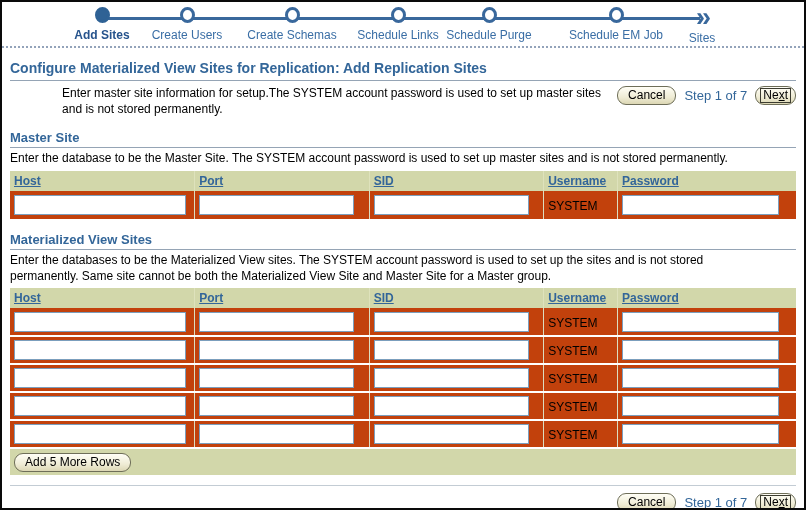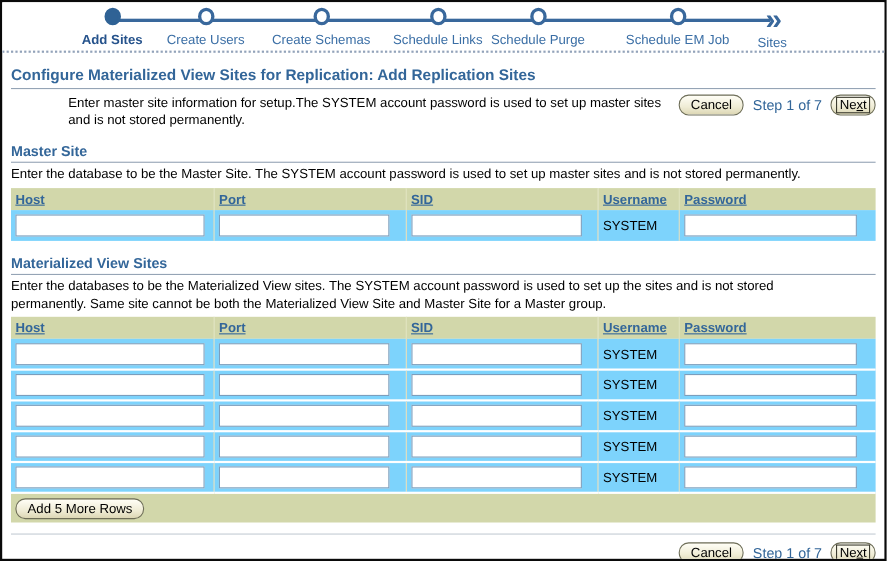--- a/index.html
+++ b/index.html
@@ -58,21 +58,21 @@
   }
   .section-desc { font-size: 12px; line-height: 1.3; margin: 3px 0 4px 0; max-width: 760px; }
 
   table.site-table { width: 100%; border-collapse: collapse; table-layout: fixed; }
   .site-table th {
     background: #d2d7aa; color: #336699; font-size: 12px; font-weight: bold;
     text-align: left; padding: 3px 4px; border-right: 1px solid #dee2bc; text-decoration: underline;
   }
   .site-table th:last-child { border-right: none; }
   .site-table td {
-    background: #7dd3fc; padding: 3px 4px; border-right: 1px solid #dcddc0;
+    background: #c2410c; padding: 3px 4px; border-right: 1px solid #dcddc0;
     border-bottom: 2px solid #fff; height: 28px; vertical-align: middle;
   }
   .site-table td:last-child { border-right: none; }
   .site-table tr:last-child td { border-bottom: none; }
   .site-table input {
     height: 20px; border: 1px solid #7b9ebd; background:#fff;
     font-family: "Liberation Sans", sans-serif; font-size: 12px; padding: 1px 3px;
   }
   .in-host { width: 172px; } .in-port { width: 155px; } .in-sid { width: 155px; } .in-pwd { width: 157px; }
   .sys-val { font-size: 12px; color:#000; }

